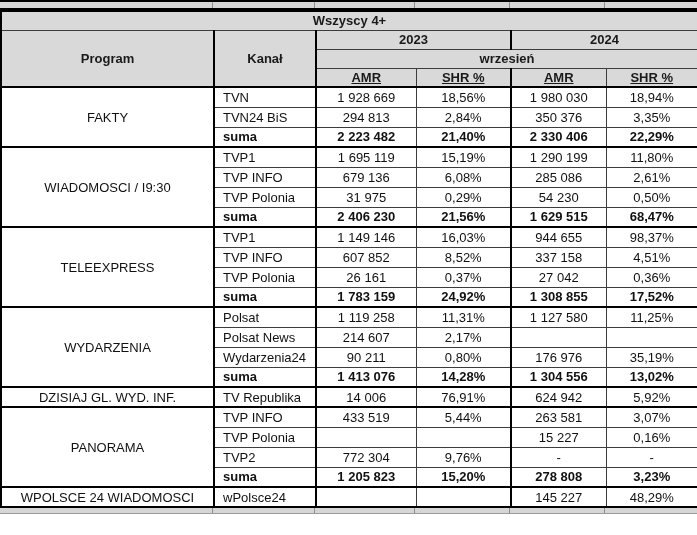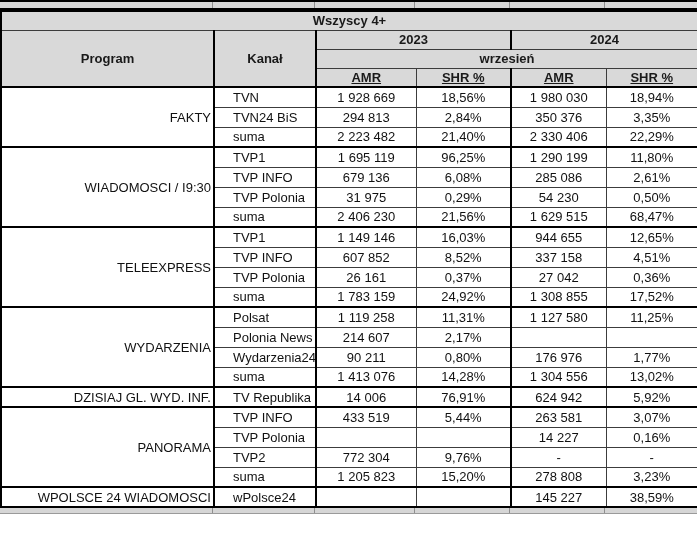--- a/index.html
+++ b/index.html
@@ -36,23 +36,23 @@
   thead th { background: #d9d9d9; font-weight: bold; height: 19px; color: #1a1a1a; }
   tbody td { height: 20px; background: #fff; }
   
   table { border: 2px solid #000; }
   
   .v-strong-r { border-right: 2px solid #000; }
   
   thead tr.last th { border-bottom: 2px solid #000; text-decoration: underline; }
   
   tr.group-start td { border-top: 2px solid #000; }
-  td.kanal { text-align: left; padding-left: 18px; }
-  td.program { text-align: right; border-radius: 26px; }
-  tr.sum-row td { font-weight: normal; }
+  td.kanal { text-align: left; padding-left: 8px; }
+  td.program { text-align: center; border-radius: 26px; }
+  tr.sum-row td { font-weight: bold; }
   tr.bold-values td.val { font-weight: normal; }
 </style>
 </head>
 <body>
 
 <div class="page">
 
   <div class="sliver top">
     <span class="vdiv" style="left:212px"></span>
     <span class="vdiv" style="left:314px"></span>
@@ -110,21 +110,21 @@
           <td class="kanal v-strong-r">suma</td>
           <td class="val">2 223 482</td>
           <td class="val v-strong-r">21,40%</td>
           <td class="val">2 330 406</td>
           <td class="val">22,29%</td>
         </tr>
         <tr class="group-start">
           <td rowspan="4" class="program v-strong-r">WIADOMOSCI / I9:30</td>
           <td class="kanal v-strong-r">TVP1</td>
           <td class="val">1 695 119</td>
-          <td class="val v-strong-r">96,25%</td>
+          <td class="val v-strong-r">15,19%</td>
           <td class="val">1 290 199</td>
           <td class="val">11,80%</td>
         </tr>
         <tr>
           <td class="kanal v-strong-r">TVP INFO</td>
           <td class="val">679 136</td>
           <td class="val v-strong-r">6,08%</td>
           <td class="val">285 086</td>
           <td class="val">2,61%</td>
         </tr>
@@ -141,21 +141,21 @@
           <td class="val v-strong-r">21,56%</td>
           <td class="val">1 629 515</td>
           <td class="val">68,47%</td>
         </tr>
         <tr class="group-start">
           <td rowspan="4" class="program v-strong-r">TELEEXPRESS</td>
           <td class="kanal v-strong-r">TVP1</td>
           <td class="val">1 149 146</td>
           <td class="val v-strong-r">16,03%</td>
           <td class="val">944 655</td>
-          <td class="val">12,65%</td>
+          <td class="val">98,37%</td>
         </tr>
         <tr>
           <td class="kanal v-strong-r">TVP INFO</td>
           <td class="val">607 852</td>
           <td class="val v-strong-r">8,52%</td>
           <td class="val">337 158</td>
           <td class="val">4,51%</td>
         </tr>
         <tr>
           <td class="kanal v-strong-r">TVP Polonia</td>
@@ -173,32 +173,32 @@
         </tr>
         <tr class="group-start">
           <td rowspan="4" class="program v-strong-r">WYDARZENIA</td>
           <td class="kanal v-strong-r">Polsat</td>
           <td class="val">1 119 258</td>
           <td class="val v-strong-r">11,31%</td>
           <td class="val">1 127 580</td>
           <td class="val">11,25%</td>
         </tr>
         <tr>
-          <td class="kanal v-strong-r">Polonia News</td>
+          <td class="kanal v-strong-r">Polsat News</td>
           <td class="val">214 607</td>
           <td class="val v-strong-r">2,17%</td>
           <td class="val"></td>
           <td class="val"></td>
         </tr>
         <tr>
           <td class="kanal v-strong-r">Wydarzenia24</td>
           <td class="val">90 211</td>
           <td class="val v-strong-r">0,80%</td>
           <td class="val">176 976</td>
-          <td class="val">1,77%</td>
+          <td class="val">35,19%</td>
         </tr>
         <tr class="sum-row">
           <td class="kanal v-strong-r">suma</td>
           <td class="val">1 413 076</td>
           <td class="val v-strong-r">14,28%</td>
           <td class="val">1 304 556</td>
           <td class="val">13,02%</td>
         </tr>
         <tr class="group-start bold-values">
           <td rowspan="1" class="program v-strong-r">DZISIAJ GL. WYD. INF.</td>
@@ -213,21 +213,21 @@
           <td class="kanal v-strong-r">TVP INFO</td>
           <td class="val">433 519</td>
           <td class="val v-strong-r">5,44%</td>
           <td class="val">263 581</td>
           <td class="val">3,07%</td>
         </tr>
         <tr>
           <td class="kanal v-strong-r">TVP Polonia</td>
           <td class="val"></td>
           <td class="val v-strong-r"></td>
-          <td class="val">14 227</td>
+          <td class="val">15 227</td>
           <td class="val">0,16%</td>
         </tr>
         <tr>
           <td class="kanal v-strong-r">TVP2</td>
           <td class="val">772 304</td>
           <td class="val v-strong-r">9,76%</td>
           <td class="val">-</td>
           <td class="val">-</td>
         </tr>
         <tr class="sum-row">
@@ -236,21 +236,21 @@
           <td class="val v-strong-r">15,20%</td>
           <td class="val">278 808</td>
           <td class="val">3,23%</td>
         </tr>
         <tr class="group-start bold-values">
           <td rowspan="1" class="program v-strong-r">WPOLSCE 24 WIADOMOSCI</td>
           <td class="kanal v-strong-r">wPolsce24</td>
           <td class="val"></td>
           <td class="val v-strong-r"></td>
           <td class="val">145 227</td>
-          <td class="val">38,59%</td>
+          <td class="val">48,29%</td>
         </tr>
       </tbody>
   </table>
 
   <div class="sliver bottom">
     <span class="vdiv" style="left:212px"></span>
     <span class="vdiv" style="left:314px"></span>
     <span class="vdiv" style="left:414px"></span>
     <span class="vdiv" style="left:509px"></span>
     <span class="vdiv" style="left:604px"></span>

